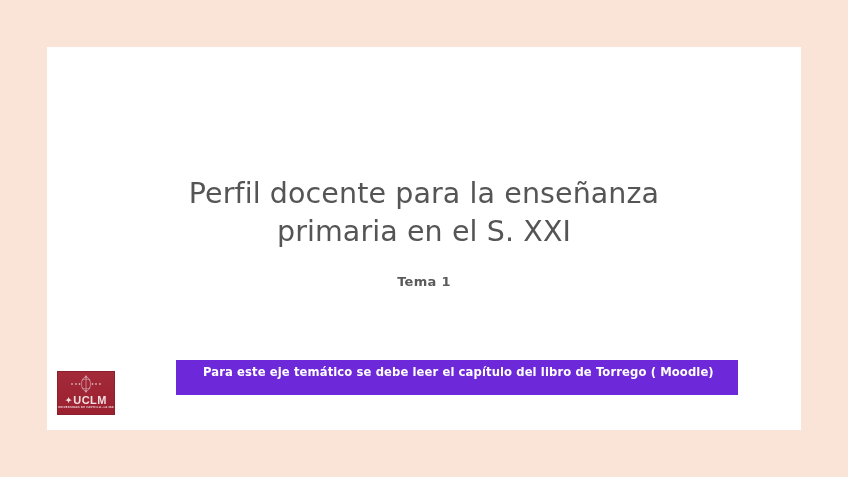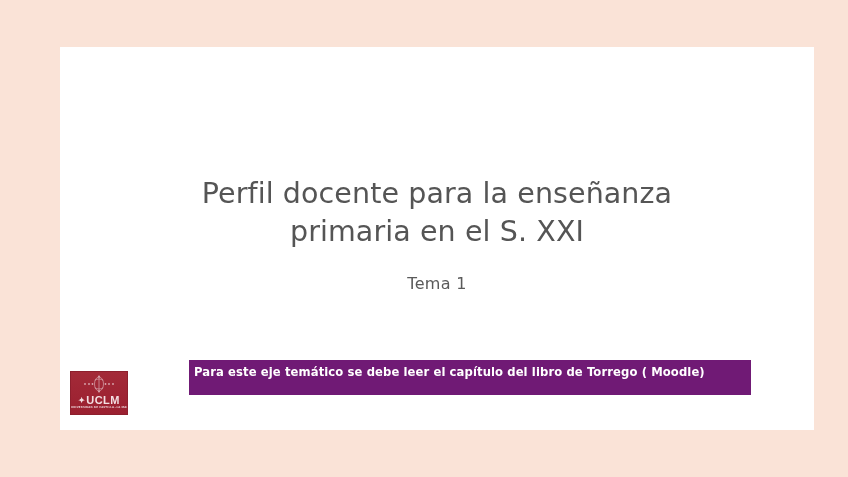--- a/index.html
+++ b/index.html
@@ -11,21 +11,20 @@
     width: 848px;
     height: 477px;
     background: #fae3d7;
     font-family: "DejaVu Sans", sans-serif;
     overflow: hidden;
   }
   #stage {
     position: relative;
     width: 696px;
     height: 477px;
-    margin-left: 13px;
   }
   .slide {
     position: absolute;
     left: 47px;
     top: 47px;
     width: 754px;
     height: 383px;
     background: #ffffff;
     overflow: hidden;
   }
@@ -45,34 +44,34 @@
     letter-spacing: 0.1px;
     white-space: pre-line;
   }
   .slide-subtitle {
     position: absolute;
     left: 70px;
     top: 227px;
     width: 614px;
     text-align: center;
     font-family: "DejaVu Sans", sans-serif;
-    font-size: 16px;
-    font-weight: 400;
+    font-size: 13px;
+    font-weight: 700;
     color: #5a5a5a;
     letter-spacing: 0.3px;
   }
   .notice-banner {
     position: absolute;
     left: 129px;
     top: 313px;
     width: 562px;
     min-height: 35px;
-    background: #701a75;
+    background: #6d28d9;
     box-sizing: border-box;
-    padding: 5px 9px 6px 5px;
+    padding: 5px 9px 6px 27px;
   }
   .notice-text {
     font-family: "DejaVu Sans", sans-serif;
     font-size: 11.6px;
     font-weight: bold;
     line-height: 1.32;
     color: #ffffff;
     letter-spacing: 0.1px;
   }
   .logo {

